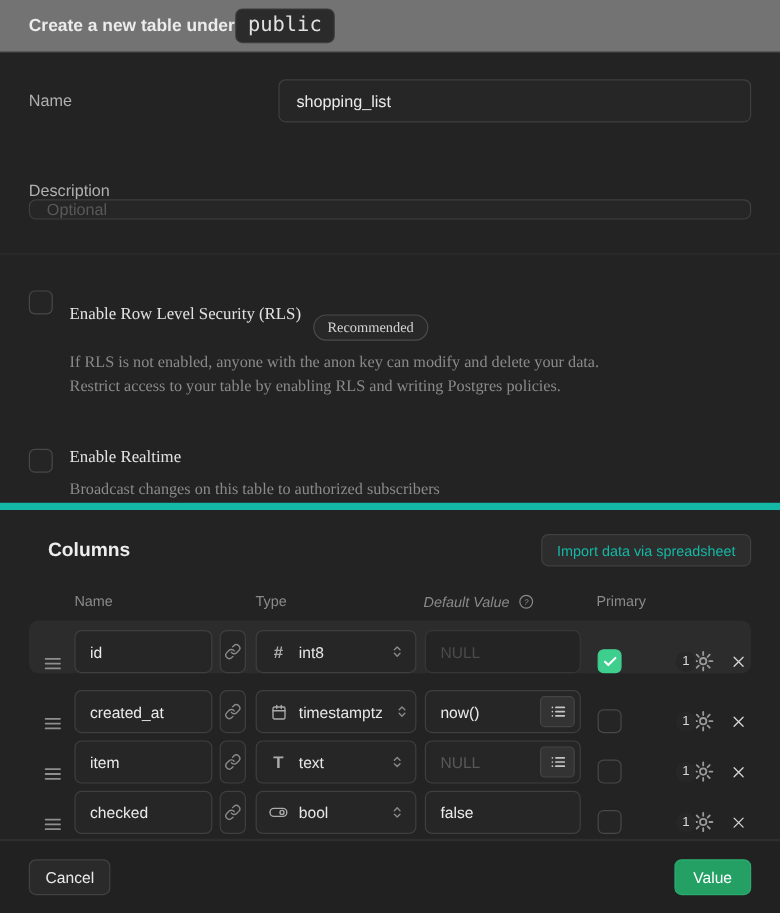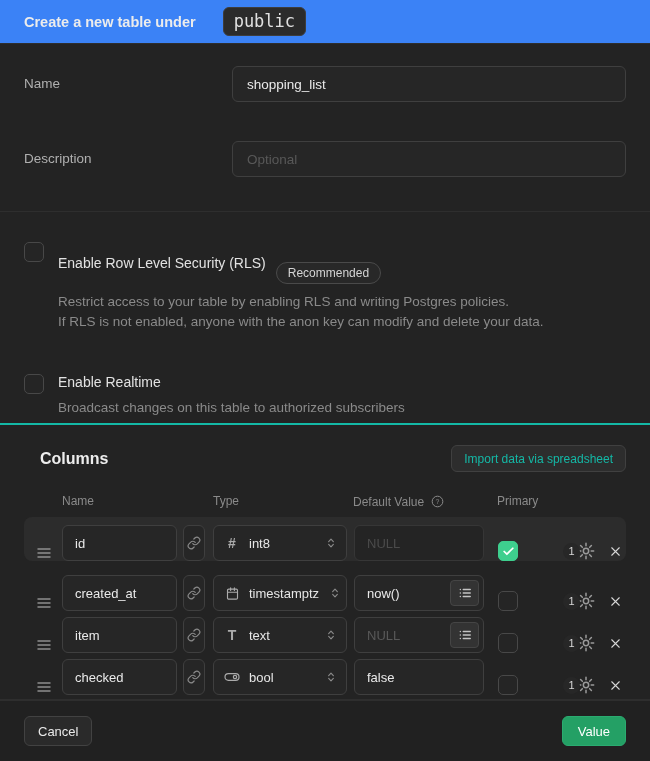--- a/index.html
+++ b/index.html
@@ -7,44 +7,44 @@
   body {
     background:#232323;
     font-family:"Liberation Sans", sans-serif;
     color:#e6e6e6;
     overflow:hidden;
   }
   .dialog { display:flex; flex-direction:column; height:761px; width:650px; }
 
   
   .dlg-header {
-    flex:none; height:44px; background:#3b82f6; border-bottom:1px solid #2e2e2e;
-    display:flex; align-items:center; padding:0 24px; gap:27px;
+    flex:none; height:44px; background:#737373; border-bottom:1px solid #2e2e2e;
+    display:flex; align-items:center; padding:0 24px; gap:0;
   }
   .dlg-title { font-size:14.5px; font-weight:700; color:#ececec; }
   .schema-badge {
     font-family:"DejaVu Sans Mono", monospace; font-size:17px; color:#e0e0e0;
     background:#2b2b2b; border:1px solid #3d3d3d; border-radius:6px;
     padding:5px 10px; line-height:1;
   }
 
   
   .section-fields { flex:none; padding:22px 24px 0; height:168px; border-bottom:1px solid #2e2e2e; }
   .field-row { display:flex; }
-  .field-row + .field-row { margin-top:39px; }
+  .field-row + .field-row { margin-top:39px;flex-direction:column; }
   .field-label { width:208px; flex:none; padding-top:10px; font-size:13.5px; color:#b0b0b0; }
   .text-input {
     flex:1; height:36px; background:#262626; border:1px solid #3f3f3f; border-radius:6px;
     padding:0 14px; font-family:"Liberation Sans", sans-serif; font-size:13.5px;
     color:#eaeaea; outline:none; width:100%;
   }
   .text-input::placeholder { color:#585858; }
 
   
-  .section-toggles { flex:none; height:213px; padding:30px 24px 0; border-bottom:2px solid #14b8a6; }
+  .section-toggles { flex:none; height:213px; padding:30px 24px 0; border-bottom:6px solid #14b8a6;font-family:Liberation Serif, serif; }
   .toggle-block { display:flex; gap:14px; }
   .toggle-block + .toggle-block { margin-top:42px; }
   .checkbox {
     width:20px; height:20px; flex:none; border:1px solid #484848; border-radius:5px;
     background:#252525; cursor:pointer; display:flex; align-items:center; justify-content:center;
   }
   .checkbox.checked { background:#3ecf8e; border-color:#3ecf8e; }
   .checkbox svg { display:none; }
   .checkbox.checked svg { display:block; }
   .toggle-title-row { display:flex; align-items:center; gap:10px; }
@@ -60,21 +60,21 @@
   .columns-head { display:flex; justify-content:space-between; align-items:center; }
   .columns-title { font-size:16px; font-weight:700; color:#ededed;margin-left:16px; }
   .import-btn {
     height:27px; padding:0 12px; background:#2d2d2d; border:1px solid #404040; border-radius:6px;
     color:#14b8a6; font-size:12px; display:flex; align-items:center; cursor:pointer;
     font-family:"Liberation Sans", sans-serif;
   }
   .grid-headers { position:relative; height:15px; margin-top:22px; font-size:12px; color:#8a8a8a; }
   .grid-headers .gh { position:absolute; top:0; white-space:nowrap; }
   .gh-name { left:38px; } .gh-type { left:189px; }
-  .gh-default { left:329px; display:flex; align-items:center; gap:6px; }
+  .gh-default { left:329px; display:flex; align-items:center; gap:6px;font-style:italic; }
   .gh-primary { left:473px; }
   .help-icon { color:#8a8a8a; display:flex; }
 
   .rows { margin-top:8px; }
   .col-row { display:flex; align-items:flex-end; height:36px; padding-left:12px; }
   .col-row.highlight { background:#2c2c2c; border-radius:8px; height:44px; margin-bottom:14px; }
   .col-row + .col-row { margin-top:6px; }
   .col-row.highlight + .col-row { margin-top:0; }
 
   .drag-handle { width:16px; color:#8f8f8f; display:flex; cursor:grab; flex:none; }
@@ -163,22 +163,22 @@
     <div class="toggle-block">
       <div class="checkbox">
         
       </div>
       <div>
         <div class="toggle-title-row">
           <span class="toggle-title">Enable Row Level Security (RLS)</span>
           <span class="badge-pill">Recommended</span>
         </div>
         <div class="toggle-desc">
+          <div>If RLS is not enabled, anyone with the anon key can modify and delete your data.</div>
           <div>Restrict access to your table by enabling RLS and writing Postgres policies.</div>
-          <div>If RLS is not enabled, anyone with the anon key can modify and delete your data.</div>
         </div>
       </div>
     </div>
     <div class="toggle-block">
       <div class="checkbox">
         
       </div>
       <div>
         <div class="toggle-title-row">
           <span class="toggle-title">Enable Realtime</span>

